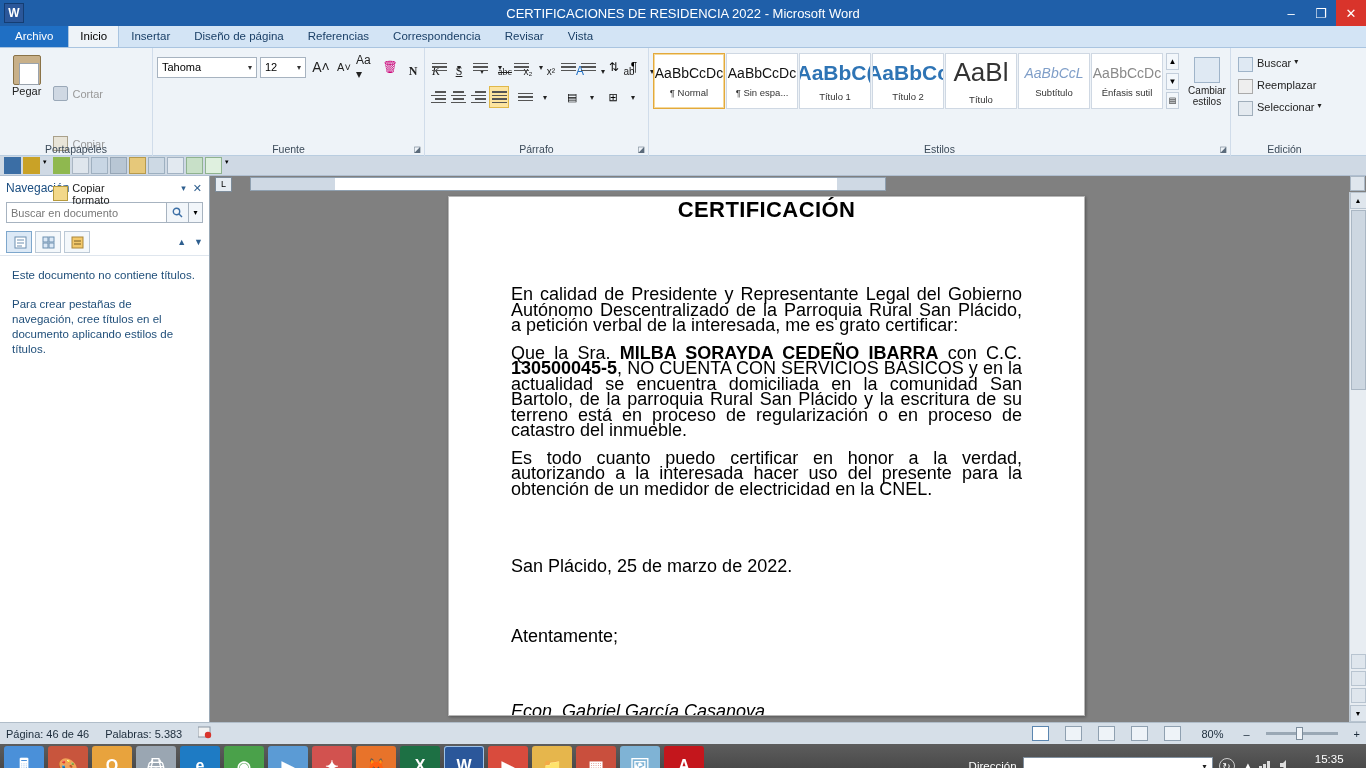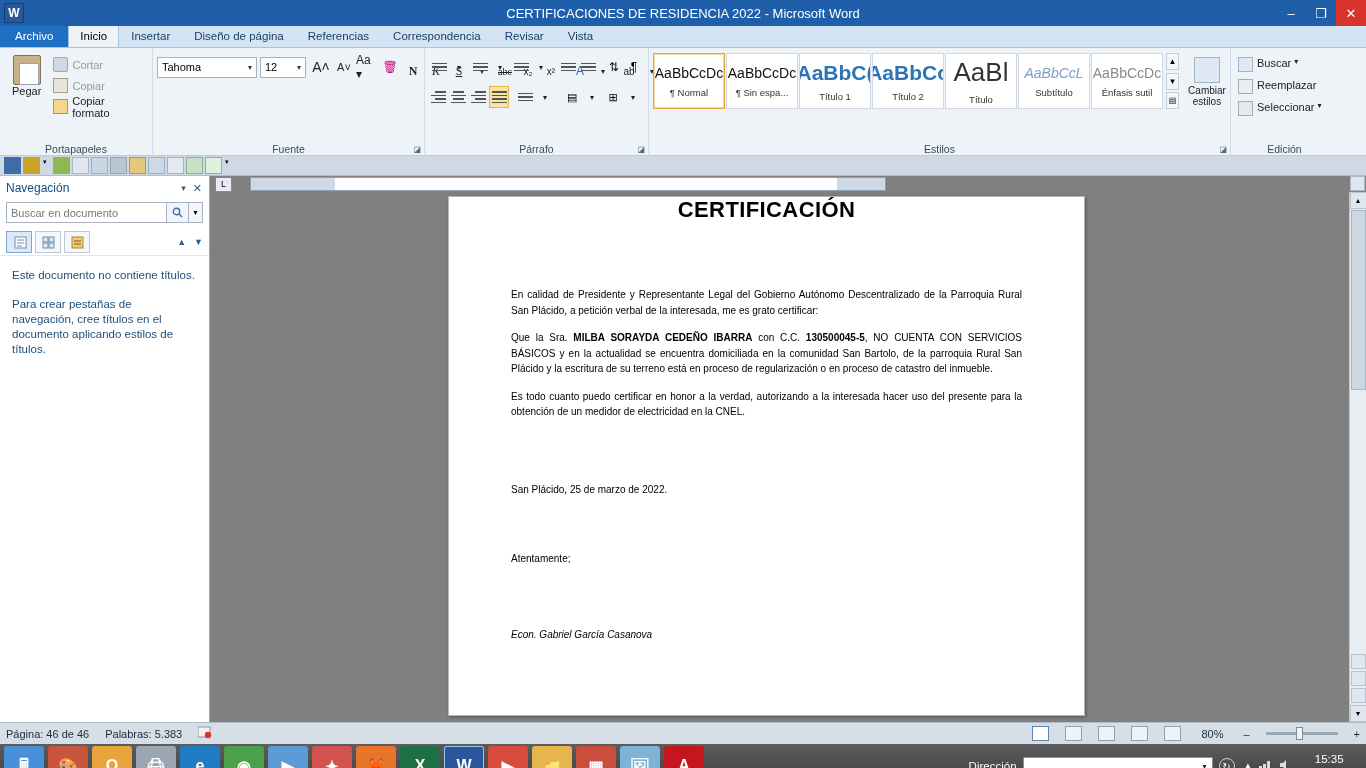--- a/index.html
+++ b/index.html
@@ -71,21 +71,21 @@
   }
   .paste-icon {
     width: 28px; height: 30px; background: #c8b089; border: 1px solid #8a7348;
     position: relative; border-radius: 2px;
   }
   .paste-icon:after {
     content: ""; position: absolute; left: 5px; top: 7px; width: 18px; height: 20px;
     background: #fff; border: 1px solid #9aa3ad;
   }
   .clip-items { display: flex; flex-direction: column; padding-top: 3px; }
-  .clip-item { display: flex; align-items: center; font-size: 11px; color: #999; height: 21px; padding: 0 4px; }
+  .clip-item { display: flex; align-items: center; font-size: 11px; color: #999; height: 21px; padding: 0 4px; margin-top: 29px; }
   .clip-item.enabled { color: #222; }
   .mini-ic { width: 15px; height: 15px; margin-right: 4px; display:inline-block; }
   .ic-scissors { background: #cfd8e3; border: 1px solid #9aa8b8; border-radius: 2px; }
   .ic-copy { background: #e8e4d8; border: 1px solid #a9a08a; }
   .ic-brush { background: #f2d88a; border: 1px solid #b79a3c; }
 
   
   .row { display: flex; align-items: center; height: 24px; }
   .sel {
     height: 21px; border: 1px solid #a7b3c0; background: #fff;
@@ -176,21 +176,21 @@
   }
   .hruler .white { position: absolute; top:0; bottom:0; left: 84px; right: 48px; background: #fff; }
   .hruler .nums { position: absolute; inset: 0; display: flex; align-items: center; justify-content: center; letter-spacing: 0.5px; }
 
   .page {
     position: absolute; left: 238px; top: 20px; width: 637px; height: 520px;
     background: #fff; border: 1px solid #b7b7b7; box-shadow: 1px 1px 3px rgba(0,0,0,.35);
     overflow: hidden;
   }
   .doc-title { text-align: center; font-weight: bold; font-size: 22px; letter-spacing: .4px; font-family: "Liberation Sans", sans-serif; }
-  .doc-body { padding: 0 62px; margin-top: 64px; font-size: 10px; line-height: 15.5px; text-align: justify; color: #000; }
+  .doc-body { padding: 0 62px; margin-top: 64px; font-size: 18px; line-height: 15.5px; text-align: justify; color: #000; }
   .doc-body p { margin: 0 0 12px 0; }
   .doc-body p.gap1 { margin-top: 62px; }
   .doc-body p.gap2 { margin-top: 54px; }
   .doc-body p.gap3 { margin-top: 60px; font-style: italic; }
   .b { font-weight: bold; }
 
   
   .vscroll {
     position: absolute; right: 0; top: 16px; bottom: 0; width: 17px;
     background: #e8edf2; border-left: 1px solid #c0cad4;

